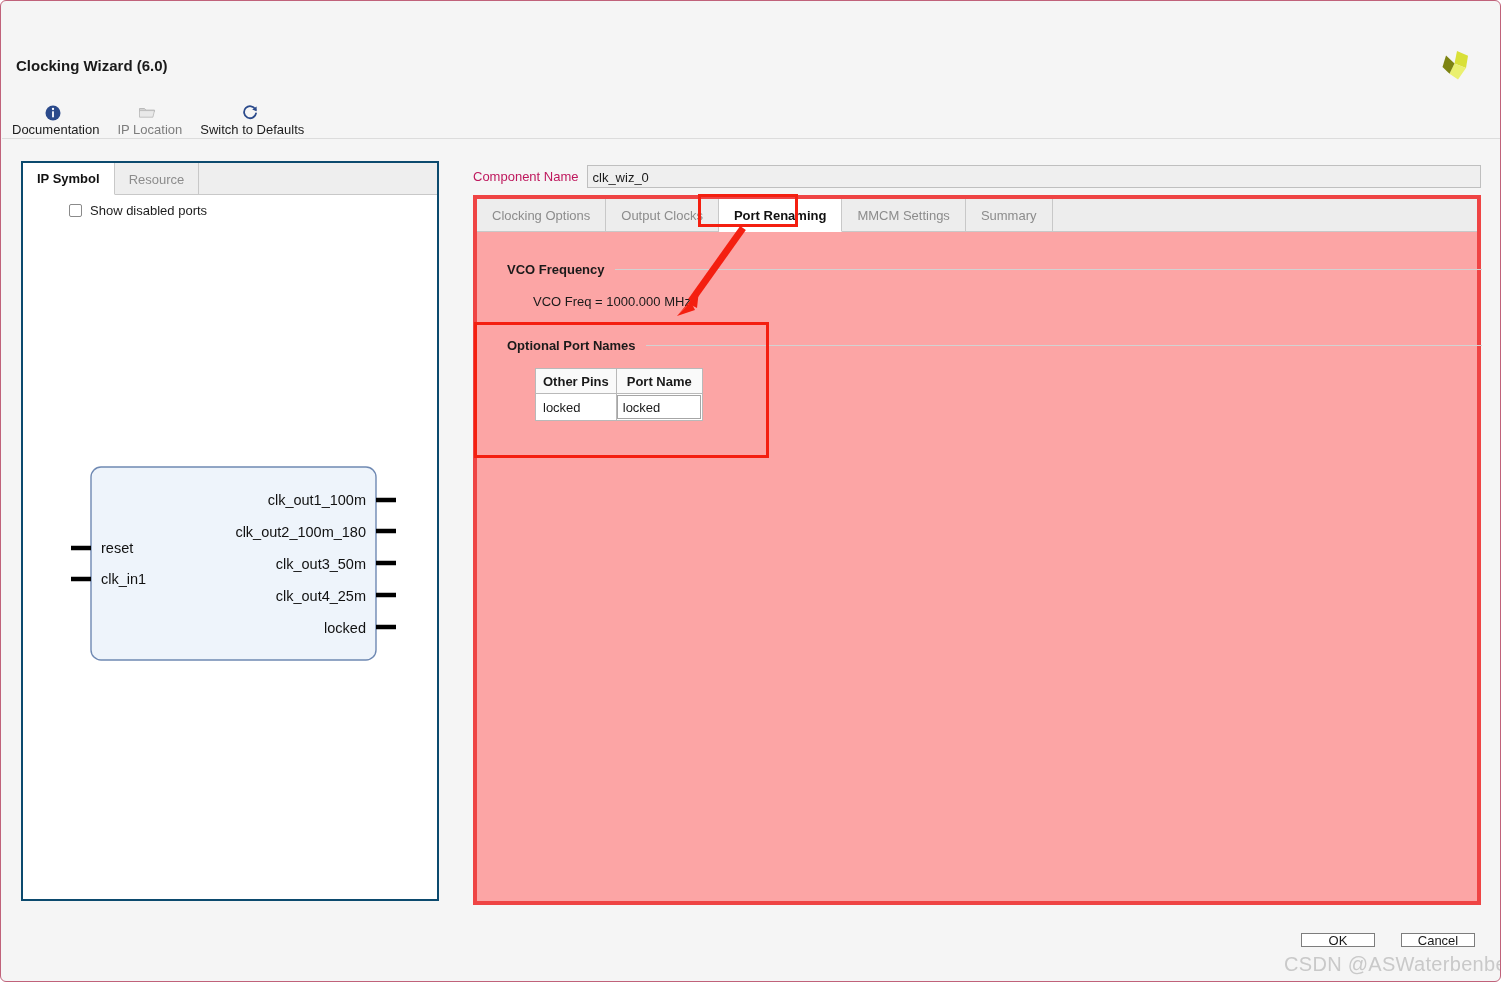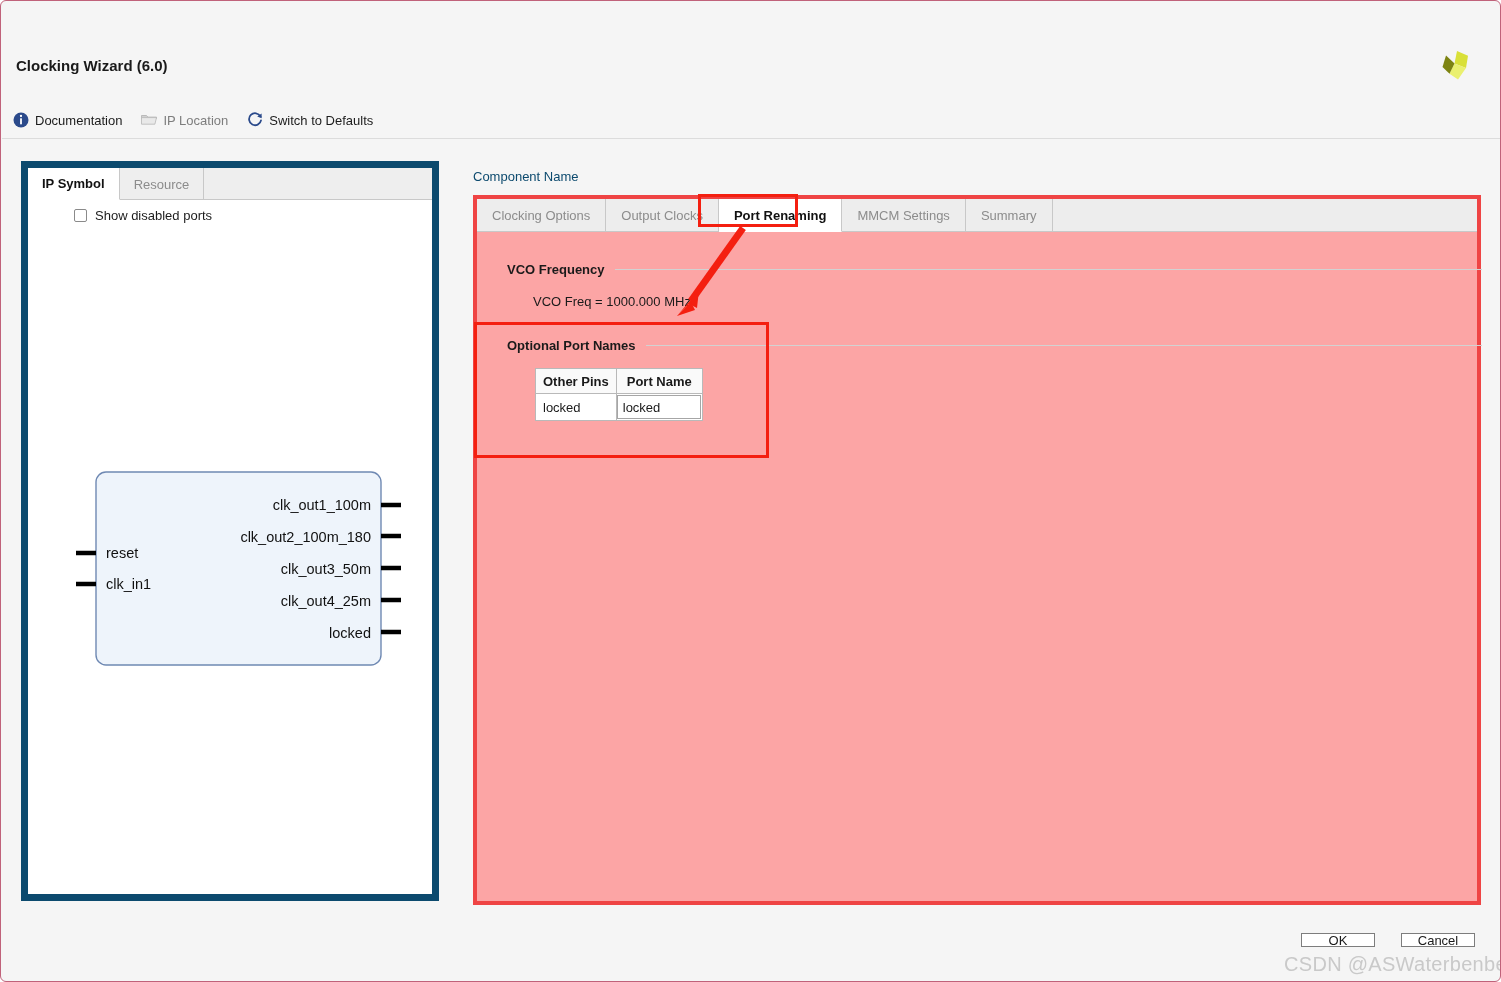--- a/index.html
+++ b/index.html
@@ -58,29 +58,30 @@
   #toolbar {
     position: absolute; left: 10px; top: 76px;
     height: 22px;
     display: flex; align-items: center; gap: 0px;
   }
   .tb-item {
     display: flex; align-items: center;
     margin-right: 18px;
     font-size: 13px; color: #1c1c1c;
     cursor: pointer;
+    flex-direction: column;
   }
   .tb-item .ti-ico { width: 18px; height: 18px; margin-right: 5px; display:block; }
   .tb-item.disabled { color: #7d7d7d; }
   
   #leftpanel {
     position: absolute; left: 20px; top: 160px;
     width: 418px; height: 740px;
     background: #ffffff;
-    border: 7px solid #0c4a6e;
+    border: 2px solid #0c4a6e;
     box-sizing: border-box;
   }
   #lefttabs {
     position: absolute; left: 0; top: 0;
     width: 100%; height: 32px;
     background: #eeeeee;
     border-bottom: 1px solid #c8c8c8;
     box-sizing: border-box;
     display: flex;
   }
@@ -120,21 +121,21 @@
   
   #rightwrap {
     position: absolute; left: 472px; top: 162px;
     width: 1008px; height: 742px;
   }
   #compname {
     position: absolute; left: 0; top: 0;
     width: 1008px; height: 26px;
     display: flex; align-items: center;
   }
-  #compname .lbl { font-size: 13px; color: #0c4a6e; margin-right: 8px; text-align: right; }
+  #compname .lbl { font-size: 13px; color: #be185d; margin-right: 8px; text-align: right; }
   #compname .fld {
     flex: 1; height: 23px; line-height: 23px;
     background: #efefef;
     border: 1px solid #bfbfbf;
     box-sizing: border-box;
     font-size: 13px; color: #1a1a1a;
     padding-left: 5px;
   }
   #tabpanel {
     position: absolute; left: 0; top: 32px;
@@ -321,20 +322,21 @@
         <text id="sym-out-3" x="343" y="378" text-anchor="end" font-family="Liberation Sans, sans-serif" font-size="14.5" fill="#111111">clk_out4_25m</text>
         <text id="sym-out-4" x="343" y="410" text-anchor="end" font-family="Liberation Sans, sans-serif" font-size="14.5" fill="#111111">locked</text>
       </svg>
     </div>
   </div>
 
   <div id="rightwrap">
 
     <div id="compname">
       <span class="lbl">Component Name</span>
+      <span class="fld">clk_wiz_0</span>
     </div>
 
     <div id="tabpanel">
 
       <div id="tabstrip">
         <div class="rtab">
           <span>Clocking Options</span>
         </div>
         <div class="rtab">
           <span>Output Clocks</span>

